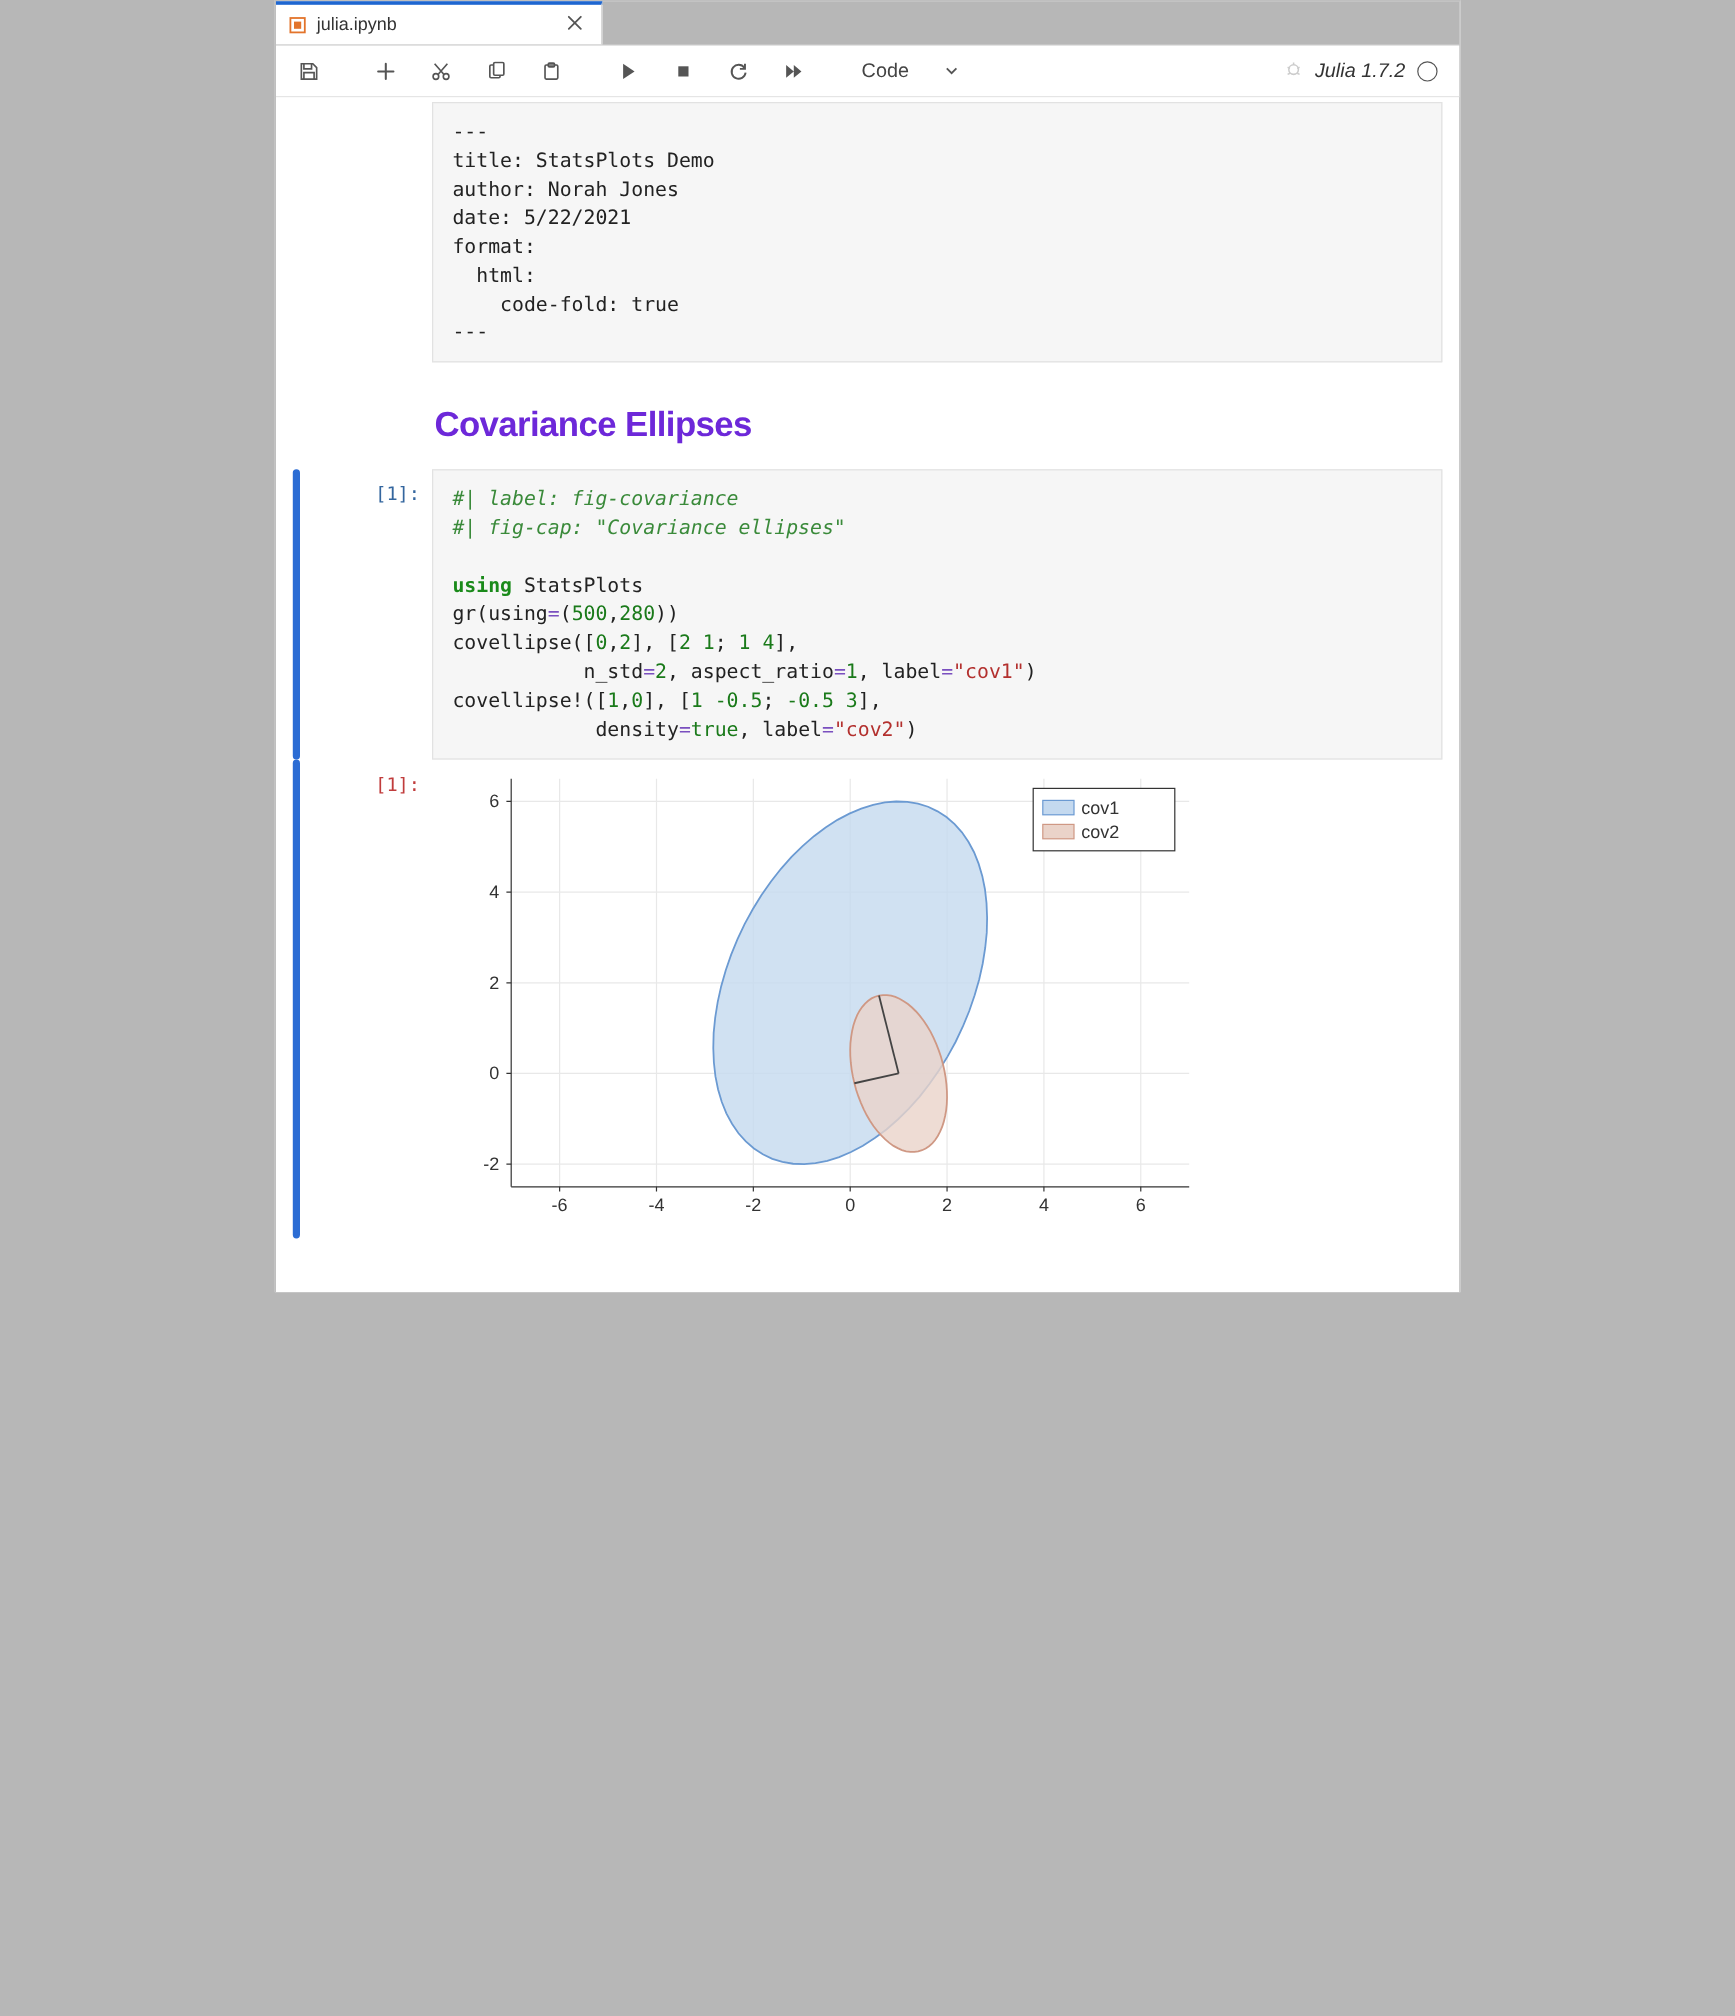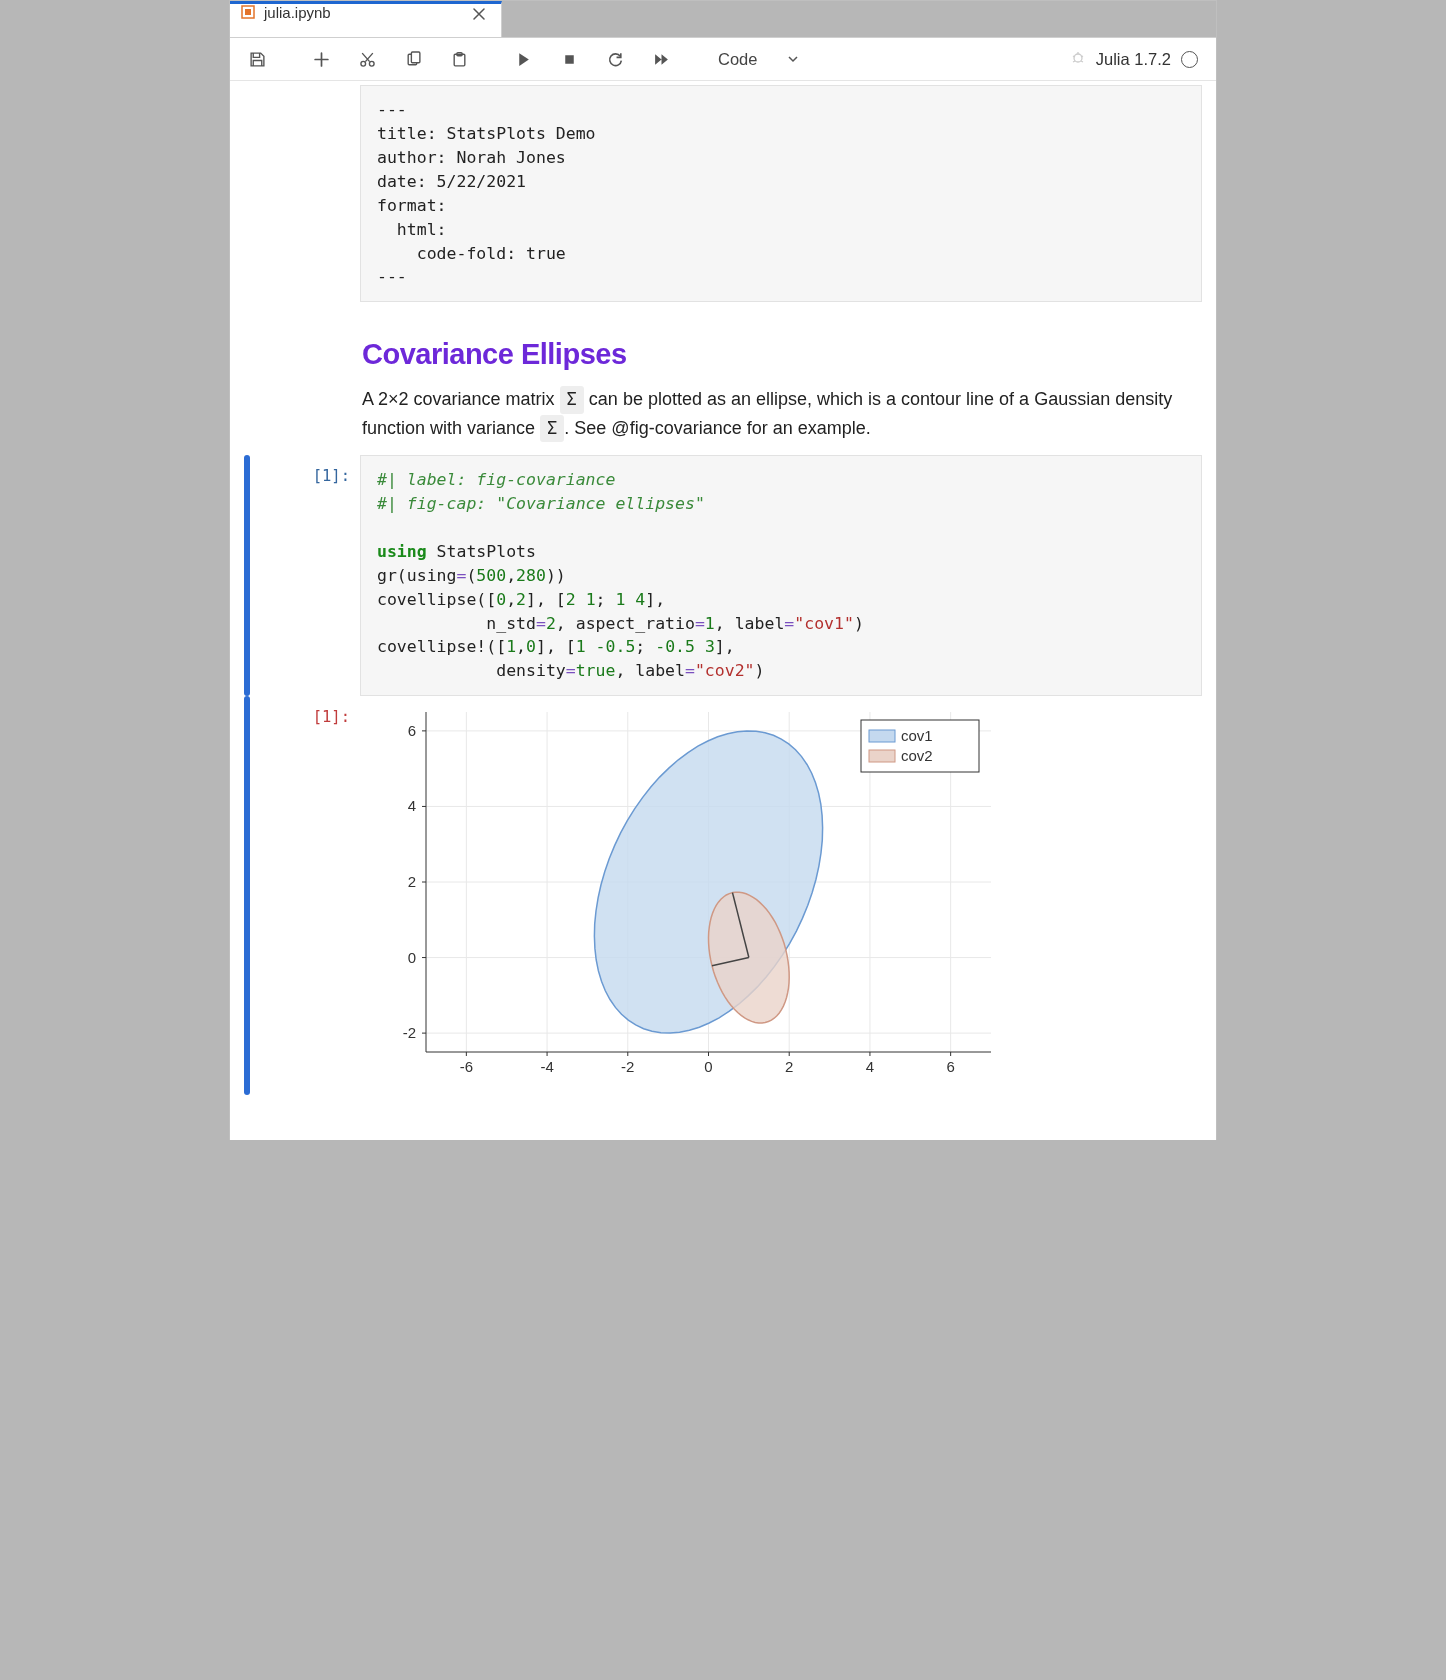--- a/index.html
+++ b/index.html
@@ -21,20 +21,21 @@
   }
   .tabbar {
     display: flex;
     align-items: stretch;
     background: #b7b7b7;
     height: 36px;
     border-bottom: 1px solid #cfcfcf;
   }
   .tab {
     display: flex;
+    align-items: center;
     gap: 8px;
     background: #fff;
     border-top: 3px solid #1e66d0;
     border-right: 1px solid #cfcfcf;
     padding: 0 14px 0 10px;
     width: 272px;
     box-sizing: border-box;
   }
   .tab .icon-box {
     width: 16px; height: 16px;
@@ -81,20 +82,21 @@
   }
   .celltype svg { width:12px;height:12px; }
   .spacer { flex:1; }
   .kernel {
     display:flex;
     align-items:center;
     gap: 10px;
     color:#333;
     font-size: 16.5px;
     padding-right: 8px;
+    font-style: italic;
   }
   .kernel .circle {
     width:15px;height:15px;border:1.5px solid #555;border-radius:50%;
   }
   .kernel .bug { color:#bbb; }
   .notebook {
     padding: 4px 0 10px 0;
   }
   .cell {
     display:flex;
@@ -277,23 +279,20 @@
 ---</div>
       </div>
     </div>
 
     <div class="cell">
       <div class="gutter"></div>
       <div class="prompt">&nbsp;</div>
       <div class="cellbody">
         <div class="mdblock">
           <h2>Covariance Ellipses</h2>
-          <p>
-            <span>A 2×2 covariance matrix </span><span class="chip">Σ</span><span> can be plotted as an ellipse, which is a contour line of a Gaussian density function with variance </span><span class="chip">Σ</span><span>. See @fig-covariance for an example.</span>
-          </p>
         </div>
       </div>
     </div>
 
     <div class="cell active">
       <div class="gutter"></div>
       <div class="prompt">[1]:</div>
       <div class="cellbody">
 <div class="codeblock"><span class="c">#| label: fig-covariance</span>
 <span class="c">#| fig-cap: "Covariance ellipses"</span>

